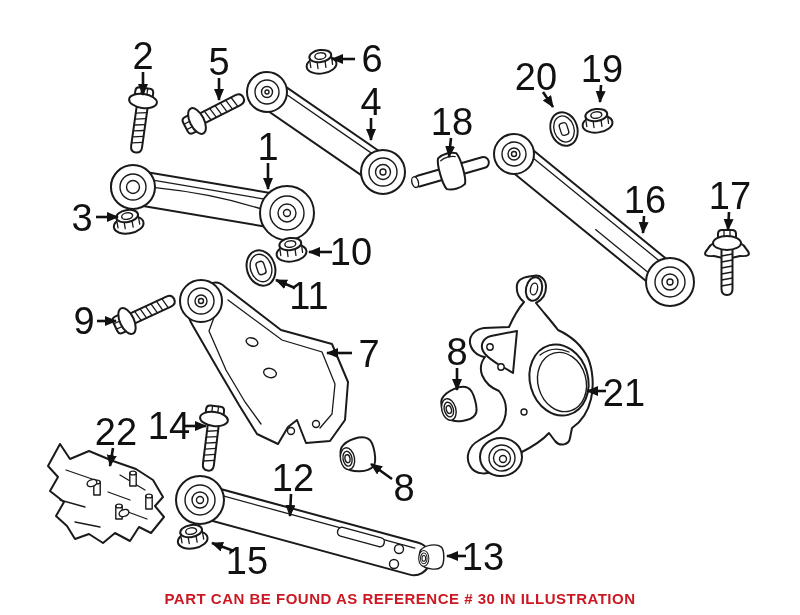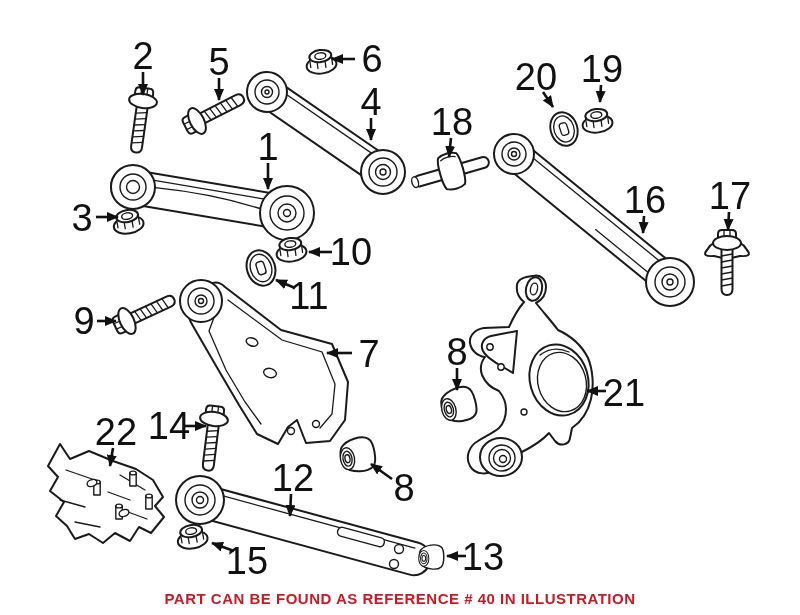--- a/index.html
+++ b/index.html
@@ -281,14 +281,14 @@
         <line x1="601" y1="85" x2="600" y2="102" class="callout-arrow" marker-end="url(#ah)"></line>
         <text x="536" y="77" text-anchor="middle" dominant-baseline="central" class="callout-num" font-size="38" fill="#111111">20</text>
         <line x1="543" y1="92" x2="553" y2="107" class="callout-arrow" marker-end="url(#ah)"></line>
         <text x="624" y="393" text-anchor="middle" dominant-baseline="central" class="callout-num" font-size="38" fill="#111111">21</text>
         <line x1="606" y1="391" x2="587" y2="391" class="callout-arrow" marker-end="url(#ah)"></line>
         <text x="116" y="432" text-anchor="middle" dominant-baseline="central" class="callout-num" font-size="38" fill="#111111">22</text>
         <line x1="113" y1="448" x2="110" y2="466" class="callout-arrow" marker-end="url(#ah)"></line>
       </g>
   </svg>
 
-  <div class="caption">PART CAN BE FOUND AS REFERENCE # 40 IN ILLUSTRATION</div>
+  <div class="caption">PART CAN BE FOUND AS REFERENCE # 30 IN ILLUSTRATION</div>
 </div>
 
 </body></html>

